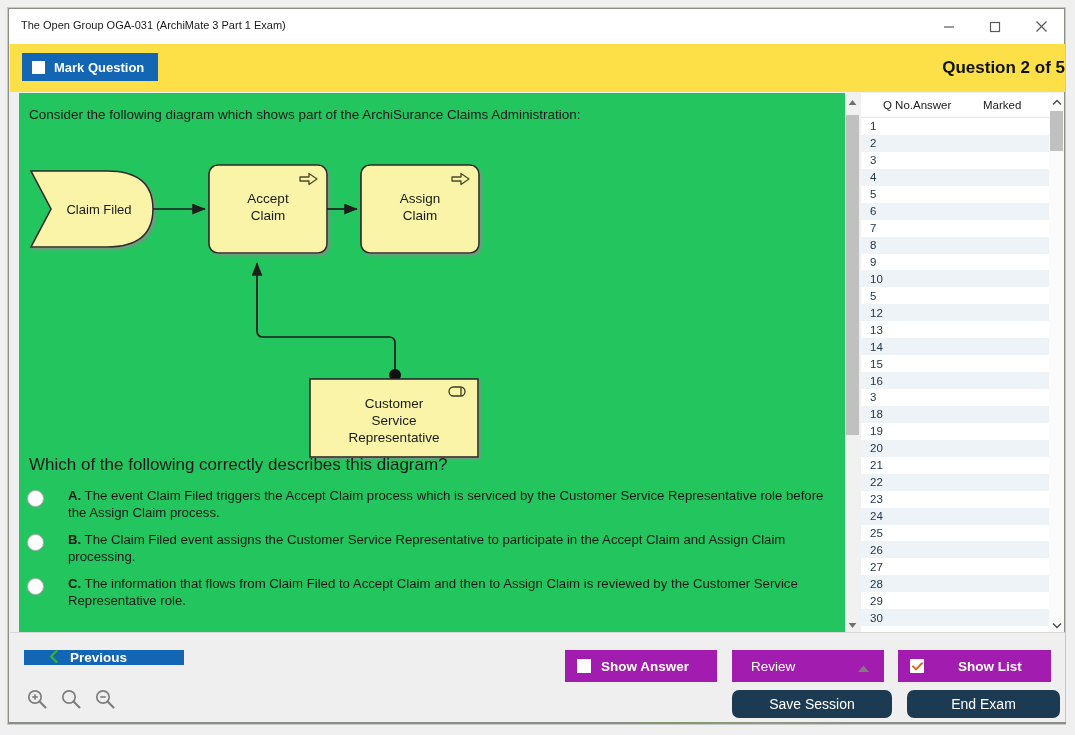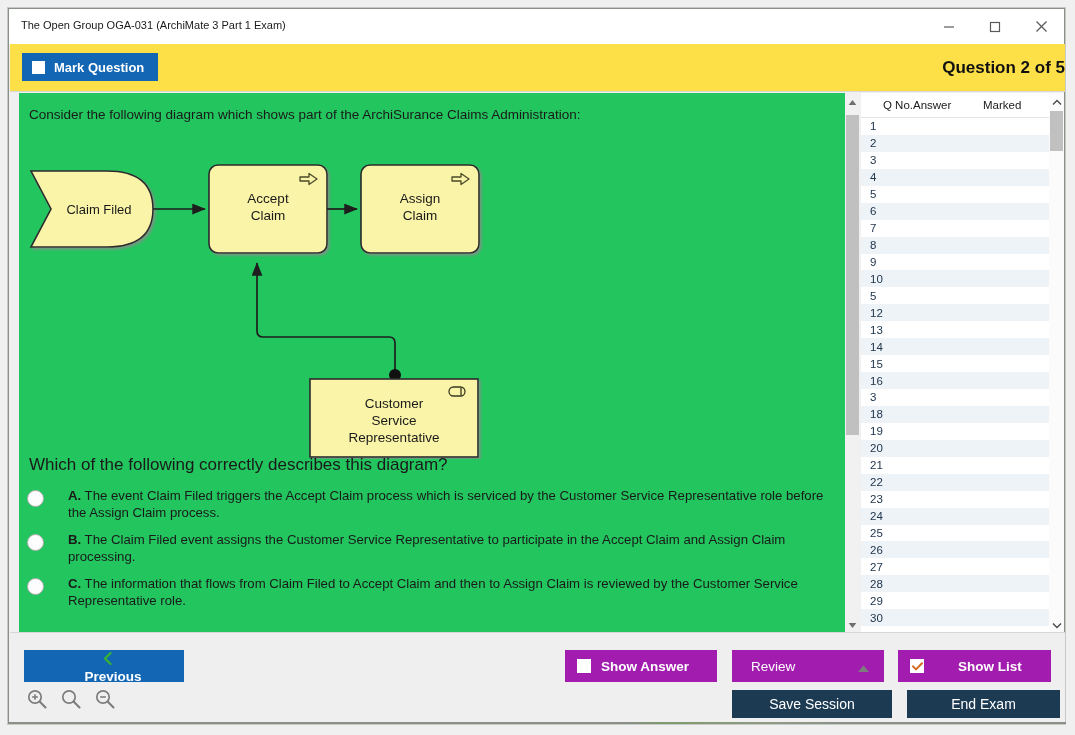--- a/index.html
+++ b/index.html
@@ -200,22 +200,22 @@
     color: #ffffff;
     font-family: "Liberation Sans", sans-serif;
     font-size: 13.5px; font-weight: bold;
     cursor: pointer;
     display: flex; align-items: center;
     box-sizing: border-box;
   }
   .btn-blue  { background: #1266b3; }
   .btn-org   { background: #a21caf; }
   .btn-navy  { background: #1d3a53; font-weight: normal; font-size: 14px;
-               justify-content: center; }
-  #btn-previous { left: 14px;  top: 17px; width: 160px; height: 32px; padding-left: 24px; flex-direction: column; }
+               justify-content: center; border-radius: 7px; }
+  #btn-previous { left: 14px;  top: 17px; width: 160px; height: 15px; padding-left: 24px; }
   #btn-next     { left: 190px; top: 17px; width: 160px; height: 32px; justify-content: flex-end; padding-right: 14px; }
   #btn-showanswer { left: 555px; top: 17px; width: 152px; height: 32px; padding-left: 12px; }
   #btn-review     { left: 722px; top: 17px; width: 152px; height: 32px; padding-left: 19px; font-weight: normal; }
   #btn-showlist   { left: 888px; top: 17px; width: 153px; height: 32px; padding-left: 12px; gap: 24px; }
   #btn-savesession { left: 722px; top: 57px; width: 160px; height: 28px; }
   #btn-endexam     { left: 897px; top: 57px; width: 153px; height: 28px; }
 
   .chk {
     flex: none;
     width: 14px; height: 14px;

